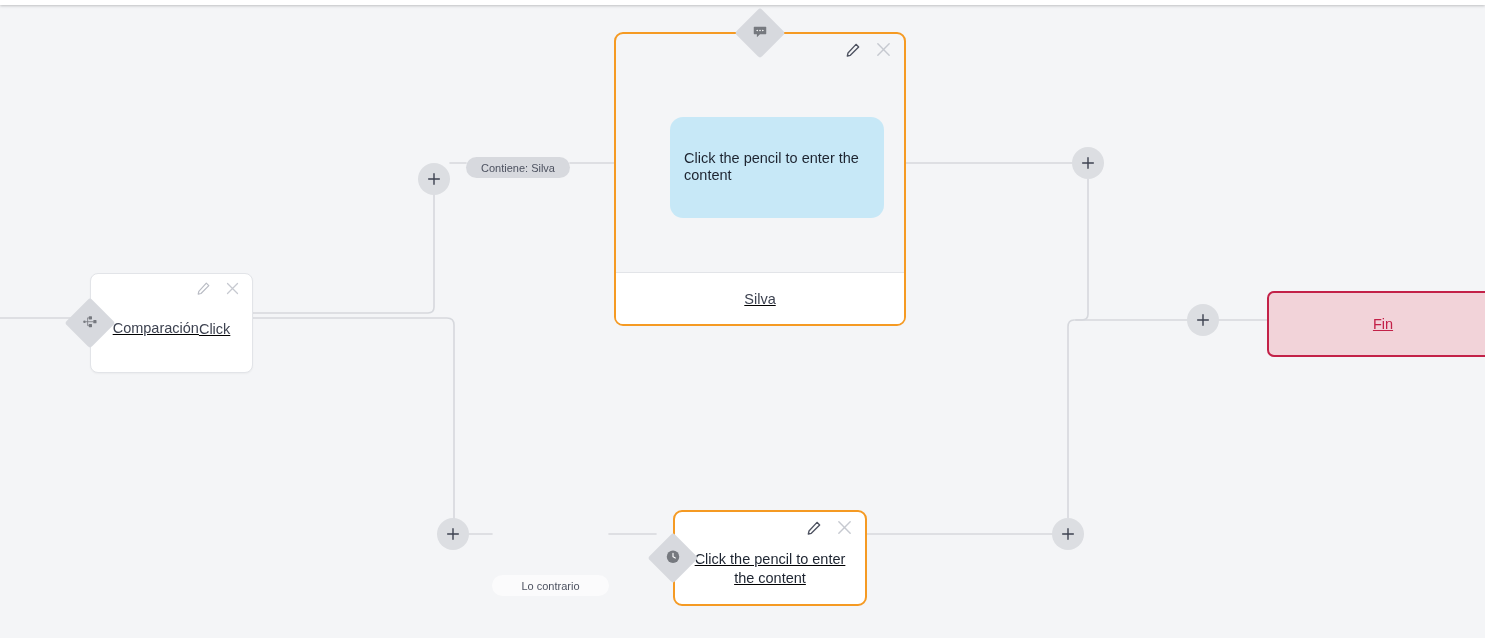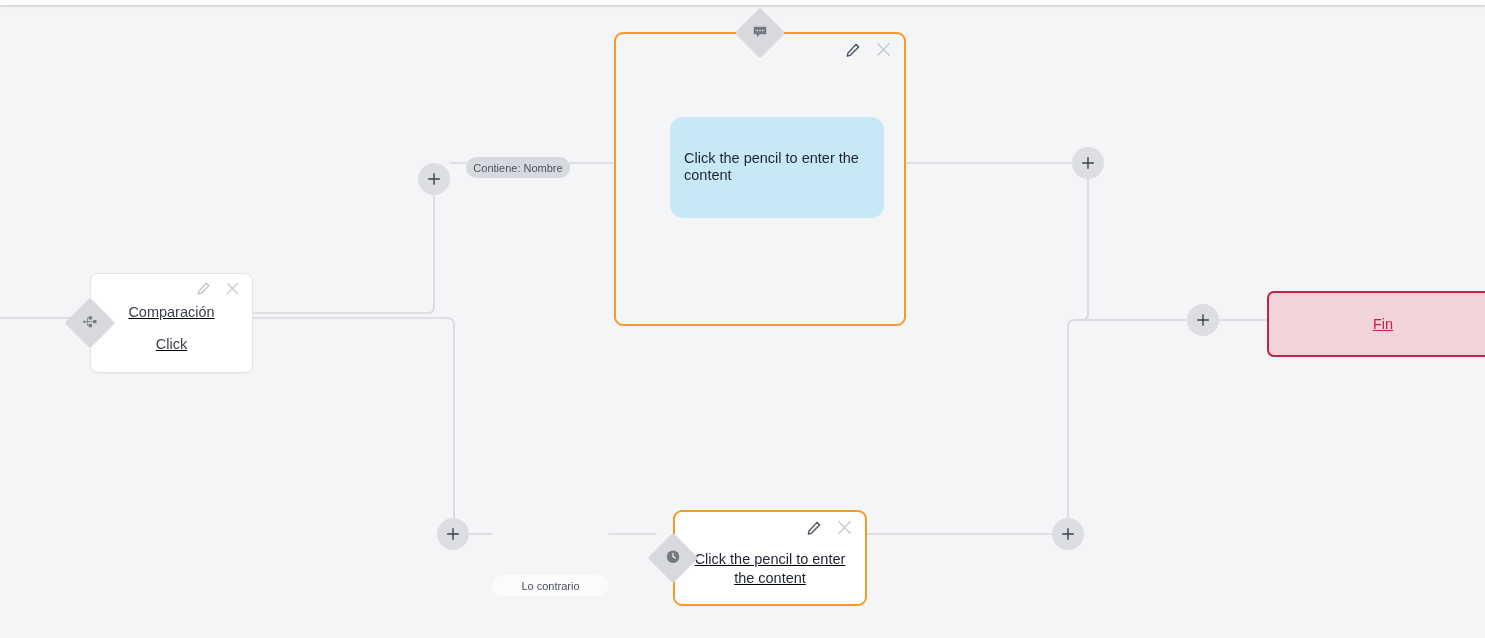--- a/index.html
+++ b/index.html
@@ -45,21 +45,21 @@
   }
 
   
   .cmp-node {
     left: 90px; top: 268px;
     width: 163px; height: 100px;
     border: 1px solid #e2e4e8;
     border-radius: 8px;
     background: #ffffff;
     box-shadow: 0 1px 2px rgba(0,0,0,0.04);
-    display: flex; flex-direction: column;
+    display: flex; flex-direction: row;
     align-items: center; justify-content: center;
   }
   .cmp-title {
     font-size: 14.5px; color: #3d4250; line-height: 19px;
     margin-top: 10px;
   }
   .cmp-sub {
     font-size: 14.5px; color: #3d4250; line-height: 19px;
     margin-top: 13px;
   }
@@ -229,38 +229,39 @@
         </svg>
       </span>
     </div>
 
     <div class="plus" style="left:418px; top:158px;">
       <svg width="16" height="16" viewBox="0 0 24 24" stroke="#3d4250" stroke-width="2.1" stroke-linecap="round">
         <path d="M12 4 V20 M4 12 H20"></path>
       </svg>
     </div>
 
-    <div class="edge-label lbl-grey" style="left:466px; top:152px; width:104px;">Contiene: Nombre</div>
+    <div class="edge-label lbl-grey" style="left:466px; top:152px; width:104px;">Contiene: Silva</div>
 
     <div class="node msg-card">
       <div class="msg-body">
         <div class="node-tools">
           <span class="ico-pencil">
             <svg width="16" height="16" viewBox="0 0 24 24" fill="none" stroke="#4d5260" stroke-width="2" stroke-linecap="round" stroke-linejoin="round">
               <path d="M16.5 3.5 L20.5 7.5 L8 20 L3.5 21 L4.5 16.5 Z"></path>
             </svg>
           </span>
           <span class="ico-close">
             <svg width="17" height="17" viewBox="0 0 24 24" fill="none" stroke="#c6c9d0" stroke-width="2" stroke-linecap="round">
               <path d="M4 4 L20 20 M20 4 L4 20"></path>
             </svg>
           </span>
         </div>
         <div class="bubble">Click the pencil to enter the content</div>
       </div>
+      <div class="msg-footer">Silva</div>
     </div>
 
     <div class="diamond" style="left:742px; top:10px;">
       <span class="dico">
         <svg width="15" height="15" viewBox="0 0 24 24" fill="#76797f">
           <path d="M3 4 h18 a1 1 0 0 1 1 1 v10 a1 1 0 0 1 -1 1 h-9 l-5 5 v-5 h-4 a1 1 0 0 1 -1 -1 v-10 a1 1 0 0 1 1 -1 z"></path>
           <circle cx="7.5" cy="10" r="1.25" fill="#ffffff"></circle>
           <circle cx="12" cy="10" r="1.25" fill="#ffffff"></circle>
           <circle cx="16.5" cy="10" r="1.25" fill="#ffffff"></circle>
         </svg>

